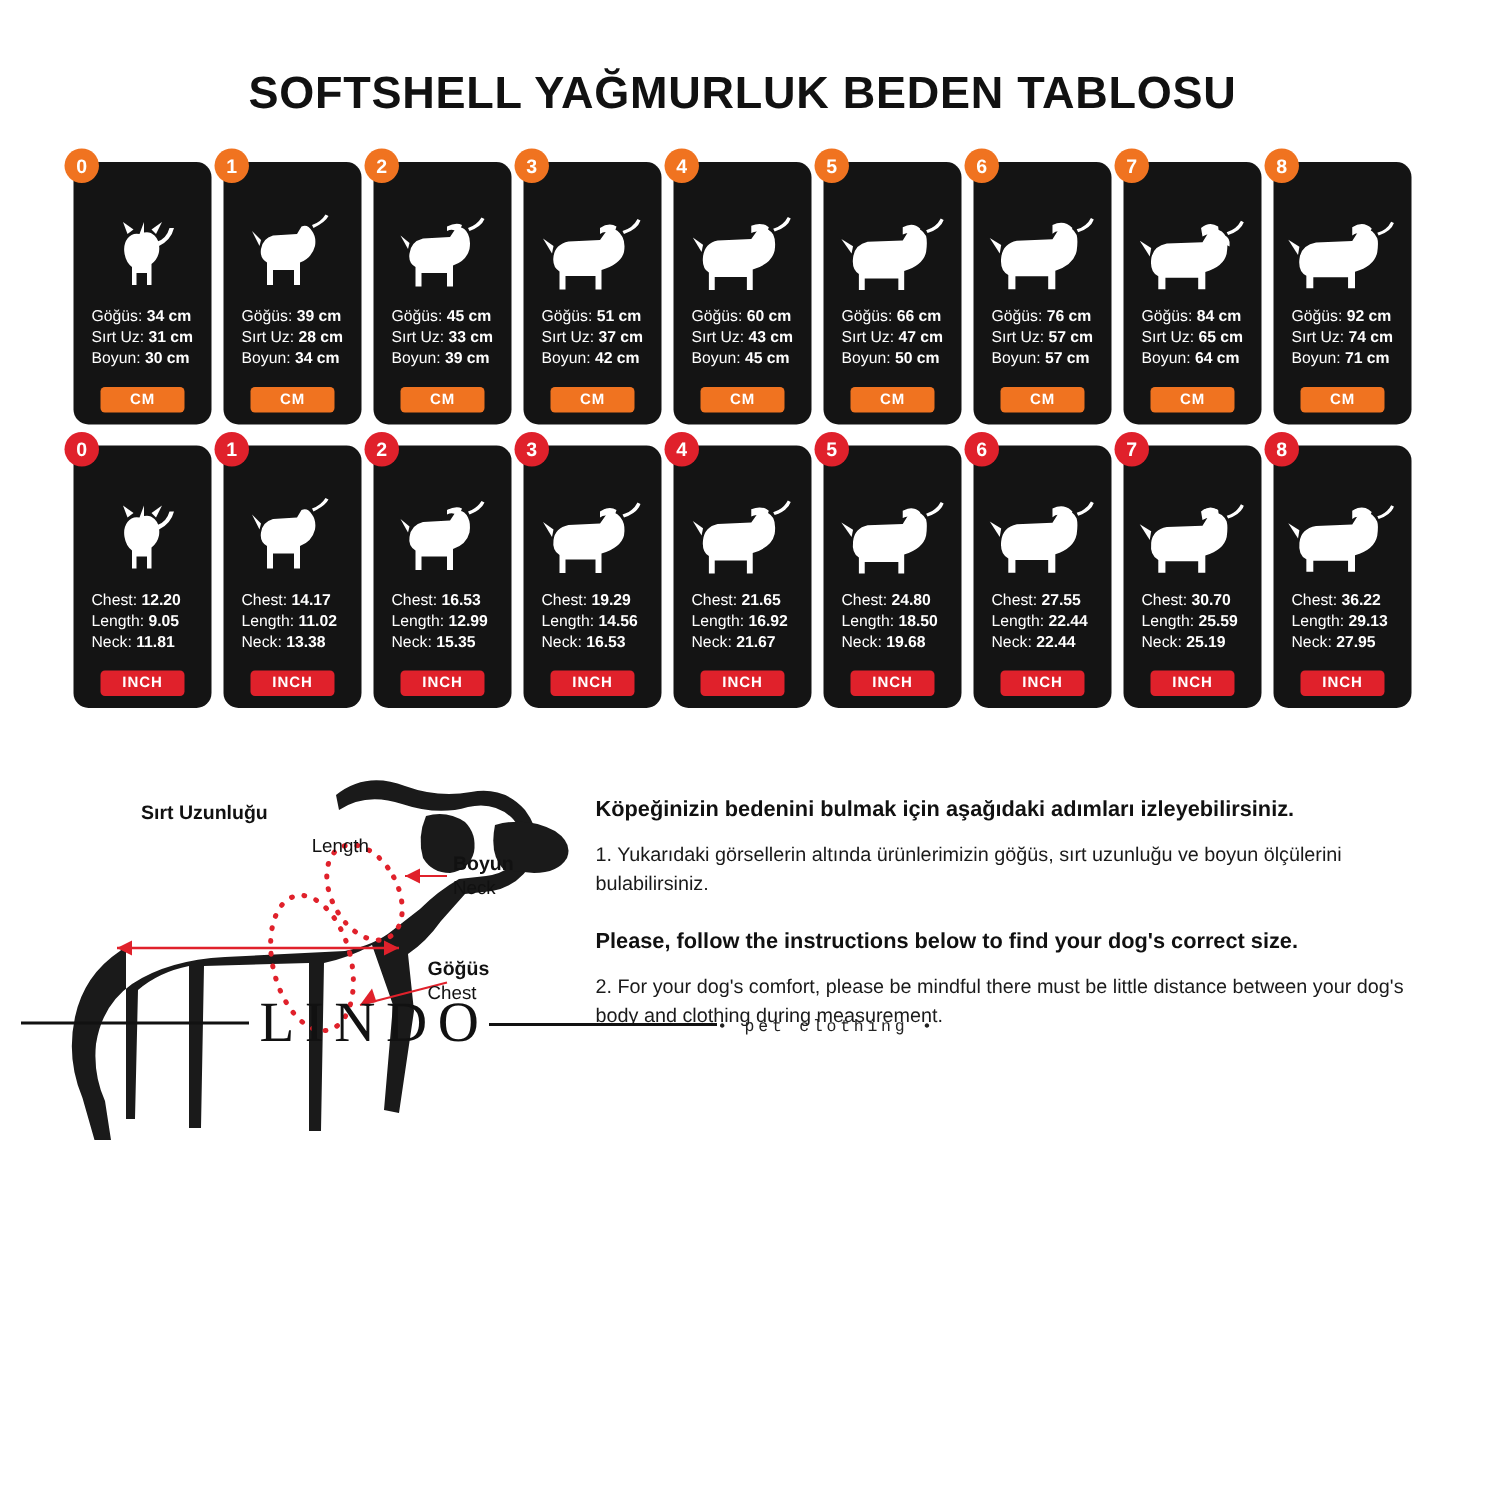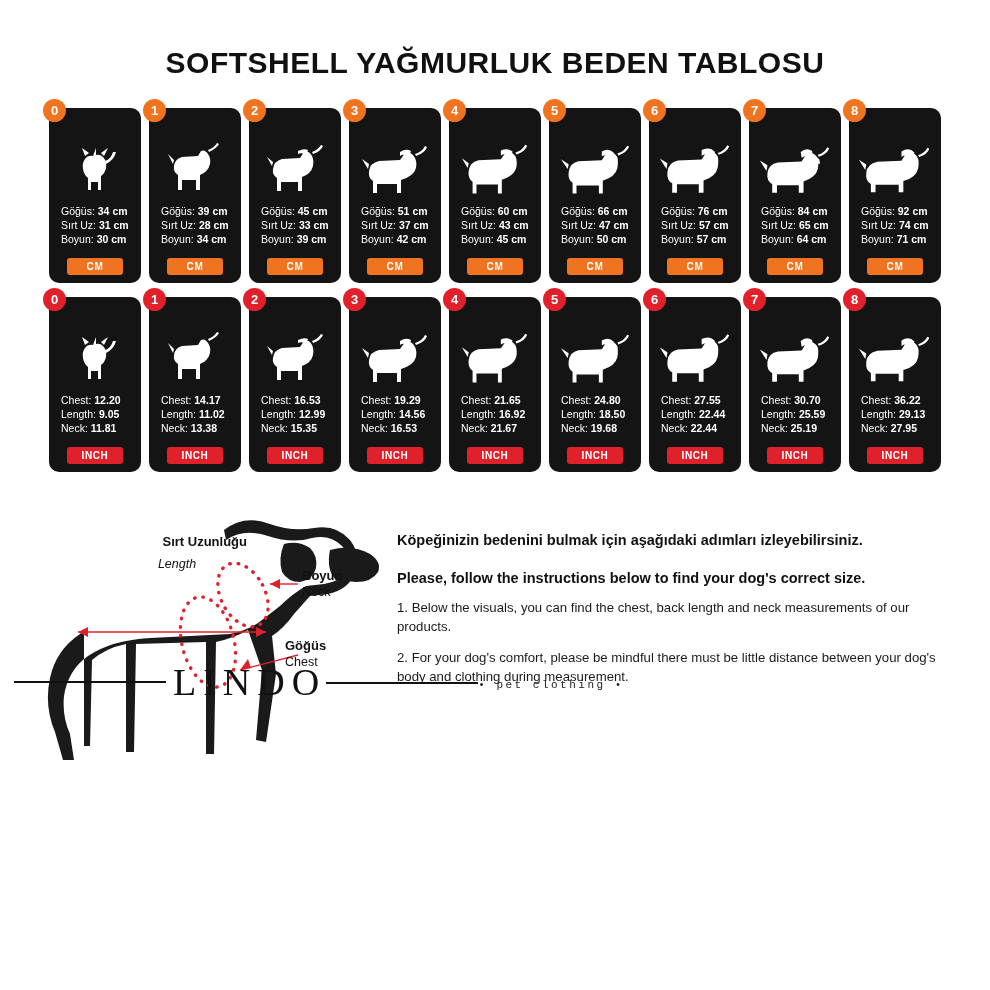--- a/index.html
+++ b/index.html
@@ -554,42 +554,42 @@
 
         <ellipse cx="178" cy="132" rx="26" ry="46" fill="none" stroke="#e0212b" stroke-width="3.4" stroke-linecap="round" stroke-dasharray="0.5 8" transform="rotate(-14 178 132)"></ellipse>
 
         <line x1="240" y1="74" x2="268" y2="74" stroke="#e0212b" stroke-width="1.4"></line>
         <polygon points="240,74 250,69 250,79" fill="#e0212b"></polygon>
 
         <line x1="210" y1="160" x2="268" y2="145" stroke="#e0212b" stroke-width="1.4"></line>
         <polygon points="210,160 221,158 218,149" fill="#e0212b"></polygon>
       </svg>
 
-      <div class="dlabel" style="left:47px; top:24px; width:170px; text-align:right;">
+      <div class="dlabel" style="left:64px; top:24px; width:170px; text-align:left;">
         <b>Sırt Uzunluğu</b>
       </div>
-      <div class="dlabel" style="left:62px; top:46px; width:170px; text-align:center;font-style:italic;">
+      <div class="dlabel" style="left:46px; top:46px; width:170px; text-align:right;">
         <span>Length</span>
       </div>
 
       <div class="dlabel" style="left:272px; top:58px;">
         <b>Boyun</b><br>
         <span>Neck</span>
       </div>
 
       <div class="dlabel" style="left:255px; top:128px;">
         <b>Göğüs</b><br>
         <span>Chest</span>
       </div>
     </div>
 
     <div class="instructions">
       <h3>Köpeğinizin bedenini bulmak için aşağıdaki adımları izleyebilirsiniz.</h3>
+      <p>1. Yukarıdaki görsellerin altında ürünlerimizin göğüs, sırt uzunluğu ve boyun ölçülerini bulabilirsiniz.</p>
       <h3 class="second">Please, follow the instructions below to find your dog's correct size.</h3>
-      <p>1. Below the visuals, you can find the chest, back length and neck measurements of our products.</p>
       <p>2. For your dog's comfort, please be mindful there must be little distance between your dog's body and clothing during measurement.</p>
     </div>
   </div>
 
   <div class="logo-wrap">
     <div class="logo-rule"></div>
     <div class="logo-name">LINDO</div>
     <div class="logo-rule2"></div>
     <div class="logo-sub">• pet clothing •</div>
   </div>

